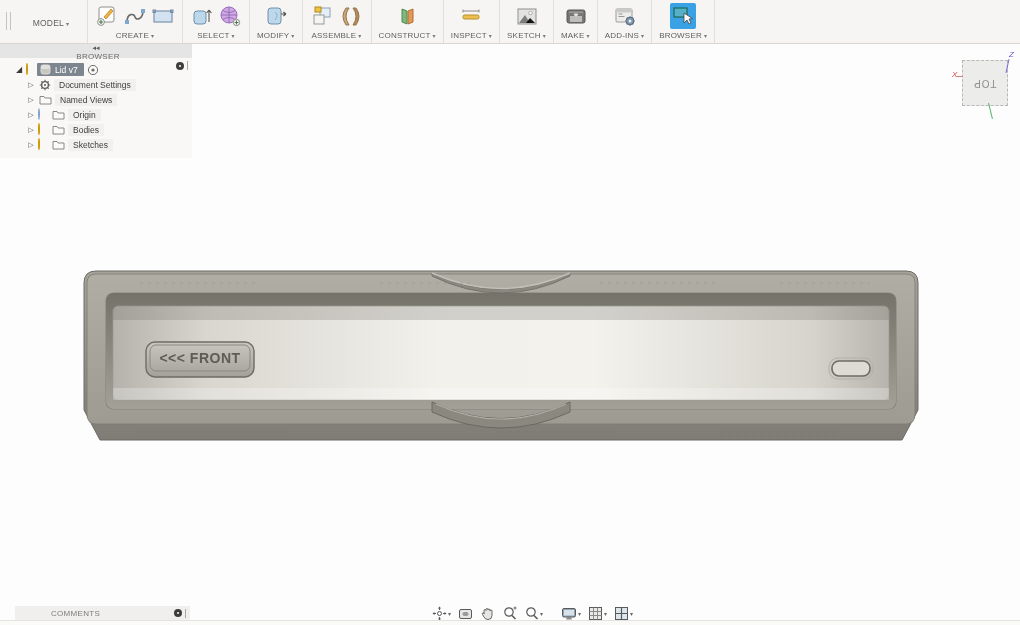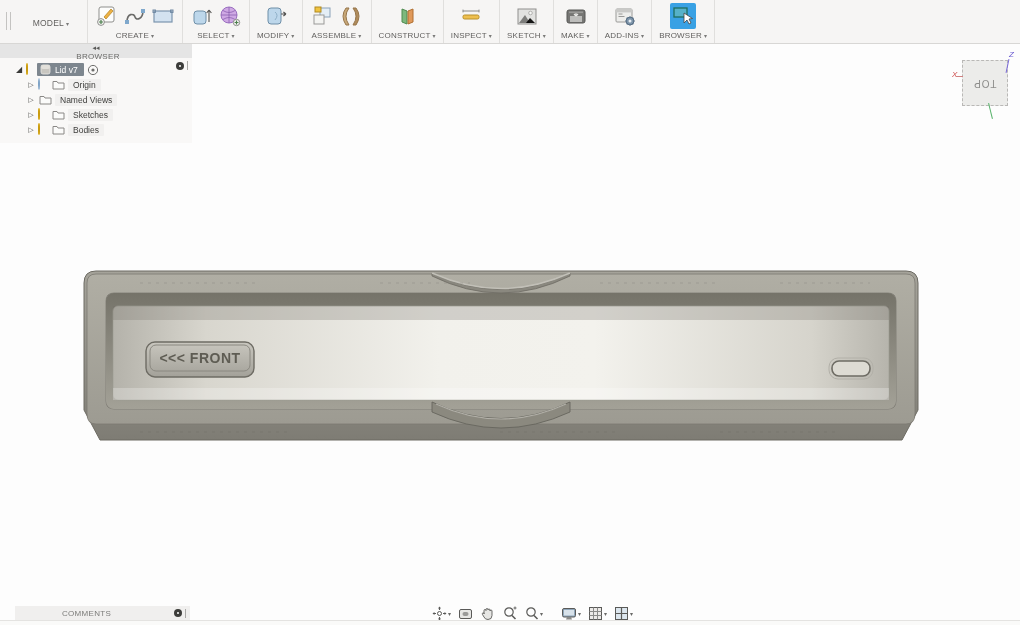--- a/index.html
+++ b/index.html
@@ -56,21 +56,21 @@
   .yline{position:absolute;left:38px;top:53px;width:1px;height:16px;background:#57b26a;transform:rotate(-14deg);}
   .xtick{position:absolute;left:4px;top:26px;width:7px;height:1px;background:#d08080;}
 
   
   .viewport{position:absolute;left:0;top:44px;width:1020px;height:576px;}
   .modelsvg{position:absolute;left:80px;top:218px;}
 
   
   .comments{position:absolute;left:15px;bottom:5px;width:175px;height:14px;background:#f0efee;
     display:flex;align-items:center;font-size:8px;color:#7b7b79;}
-  .comments .ctitle{margin-left:47px;letter-spacing:.3px;}
+  .comments .ctitle{margin-left:36px;letter-spacing:.3px;}
   .comments .bh-right{margin-right:4px;}
   .navbar{position:absolute;left:430px;bottom:3px;height:18px;display:flex;align-items:center;gap:3px;}
   .navbtn{display:flex;align-items:center;padding:1px 2px;}
   .navcaret{font-size:6px;color:#6a6a68;margin-left:1px;}
   .navgap{width:8px;}
   .bottomstrip{position:absolute;left:0;bottom:0;width:1020px;height:4px;background:#fafaf9;border-top:1px solid #e4e3e1;}
 </style>
 </head>
 <body>
 
@@ -313,64 +313,75 @@
             <rect x="1" y="1" width="9" height="4" rx="2" fill="#e2e0da"></rect>
           </svg>
           <span>Lid v7</span>
         </span>
         <svg width="12" height="12" style="margin-left:3px">
           <circle cx="6" cy="6" r="4.6" fill="none" stroke="#6e6e6c"></circle>
           <circle cx="6" cy="6" r="1.6" fill="#6e6e6c"></circle>
         </svg>
       </div>
 
+      <div class="trow">
+        <span class="indent1"></span>
+          <span class="indent2"></span>
+        <span class="exp">▷</span>
+        <svg width="12" height="12" style="margin:0 3px">
+          <circle cx="6" cy="6" r="3.4" fill="none" stroke="#5e5e5c" stroke-width="1.4"></circle>
+          <circle cx="6" cy="6" r="1" fill="#5e5e5c"></circle>
+          <path d="M6,0.8 v2 M6,9.2 v2 M0.8,6 h2 M9.2,6 h2 M2.3,2.3 l1.4,1.4 M8.3,8.3 l1.4,1.4 M9.7,2.3 l-1.4,1.4 M3.7,8.3 l-1.4,1.4" stroke="#5e5e5c" stroke-width="1.1"></path>
+        </svg>
+        <span class="pill">Document Settings</span>
+      </div>
+
+      <div class="trow">
+        <span class="indent1"></span>
+          <span class="indent2"></span>
+        <span class="exp">▷</span>
+        <svg width="13" height="11" style="margin:0 3px">
+          <path d="M1,2.5 h4 l1,1.5 h6 v6 h-11 z" fill="#fbfbfa" stroke="#88868 4" stroke-width="1"></path>
+          <path d="M1,2.5 h4 l1,1.5 h6 v6 h-11 z" fill="none" stroke="#8a8886" stroke-width="1"></path>
+        </svg>
+        <span class="pill">Named Views</span>
+      </div>
 
       <div class="trow">
         <span class="indent1"></span>
           <span class="indent2"></span>
         <span class="exp">▷</span>
         <span class="bulb off"><span class="globe"></span><span class="base"></span></span>
         <svg width="13" height="11" style="margin:0 3px">
           <path d="M1,2.5 h4 l1,1.5 h6 v6 h-11 z" fill="#fbfbfa" stroke="#8a8886" stroke-width="1"></path>
         </svg>
         <span class="pill">Origin</span>
       </div>
 
       <div class="trow">
         <span class="indent1"></span>
           <span class="indent2"></span>
         <span class="exp">▷</span>
+        <span class="bulb"><span class="globe"></span><span class="base"></span></span>
         <svg width="13" height="11" style="margin:0 3px">
-          <path d="M1,2.5 h4 l1,1.5 h6 v6 h-11 z" fill="#fbfbfa" stroke="#88868 4" stroke-width="1"></path>
-          <path d="M1,2.5 h4 l1,1.5 h6 v6 h-11 z" fill="none" stroke="#8a8886" stroke-width="1"></path>
-        </svg>
-        <span class="pill">Named Views</span>
+          <path d="M1,2.5 h4 l1,1.5 h6 v6 h-11 z" fill="#fbfbfa" stroke="#8a8886" stroke-width="1"></path>
+        </svg>
+        <span class="pill">Bodies</span>
       </div>
 
       <div class="trow">
         <span class="indent1"></span>
           <span class="indent2"></span>
         <span class="exp">▷</span>
         <span class="bulb"><span class="globe"></span><span class="base"></span></span>
         <svg width="13" height="11" style="margin:0 3px">
           <path d="M1,2.5 h4 l1,1.5 h6 v6 h-11 z" fill="#fbfbfa" stroke="#8a8886" stroke-width="1"></path>
         </svg>
         <span class="pill">Sketches</span>
       </div>
-
-      <div class="trow">
-        <span class="indent1"></span>
-          <span class="indent2"></span>
-        <span class="exp">▷</span>
-        <span class="bulb"><span class="globe"></span><span class="base"></span></span>
-        <svg width="13" height="11" style="margin:0 3px">
-          <path d="M1,2.5 h4 l1,1.5 h6 v6 h-11 z" fill="#fbfbfa" stroke="#8a8886" stroke-width="1"></path>
-        </svg>
-        <span class="pill">Bodies</span>
-      </div>
     </div>
   </div>
 
   <div class="comments">
     <span class="ctitle">COMMENTS</span>
     <span class="bh-right" style="margin-left:auto;">
       <span class="dotcircle"></span>
       <span class="vhandle"></span>
     </span>
   </div>

